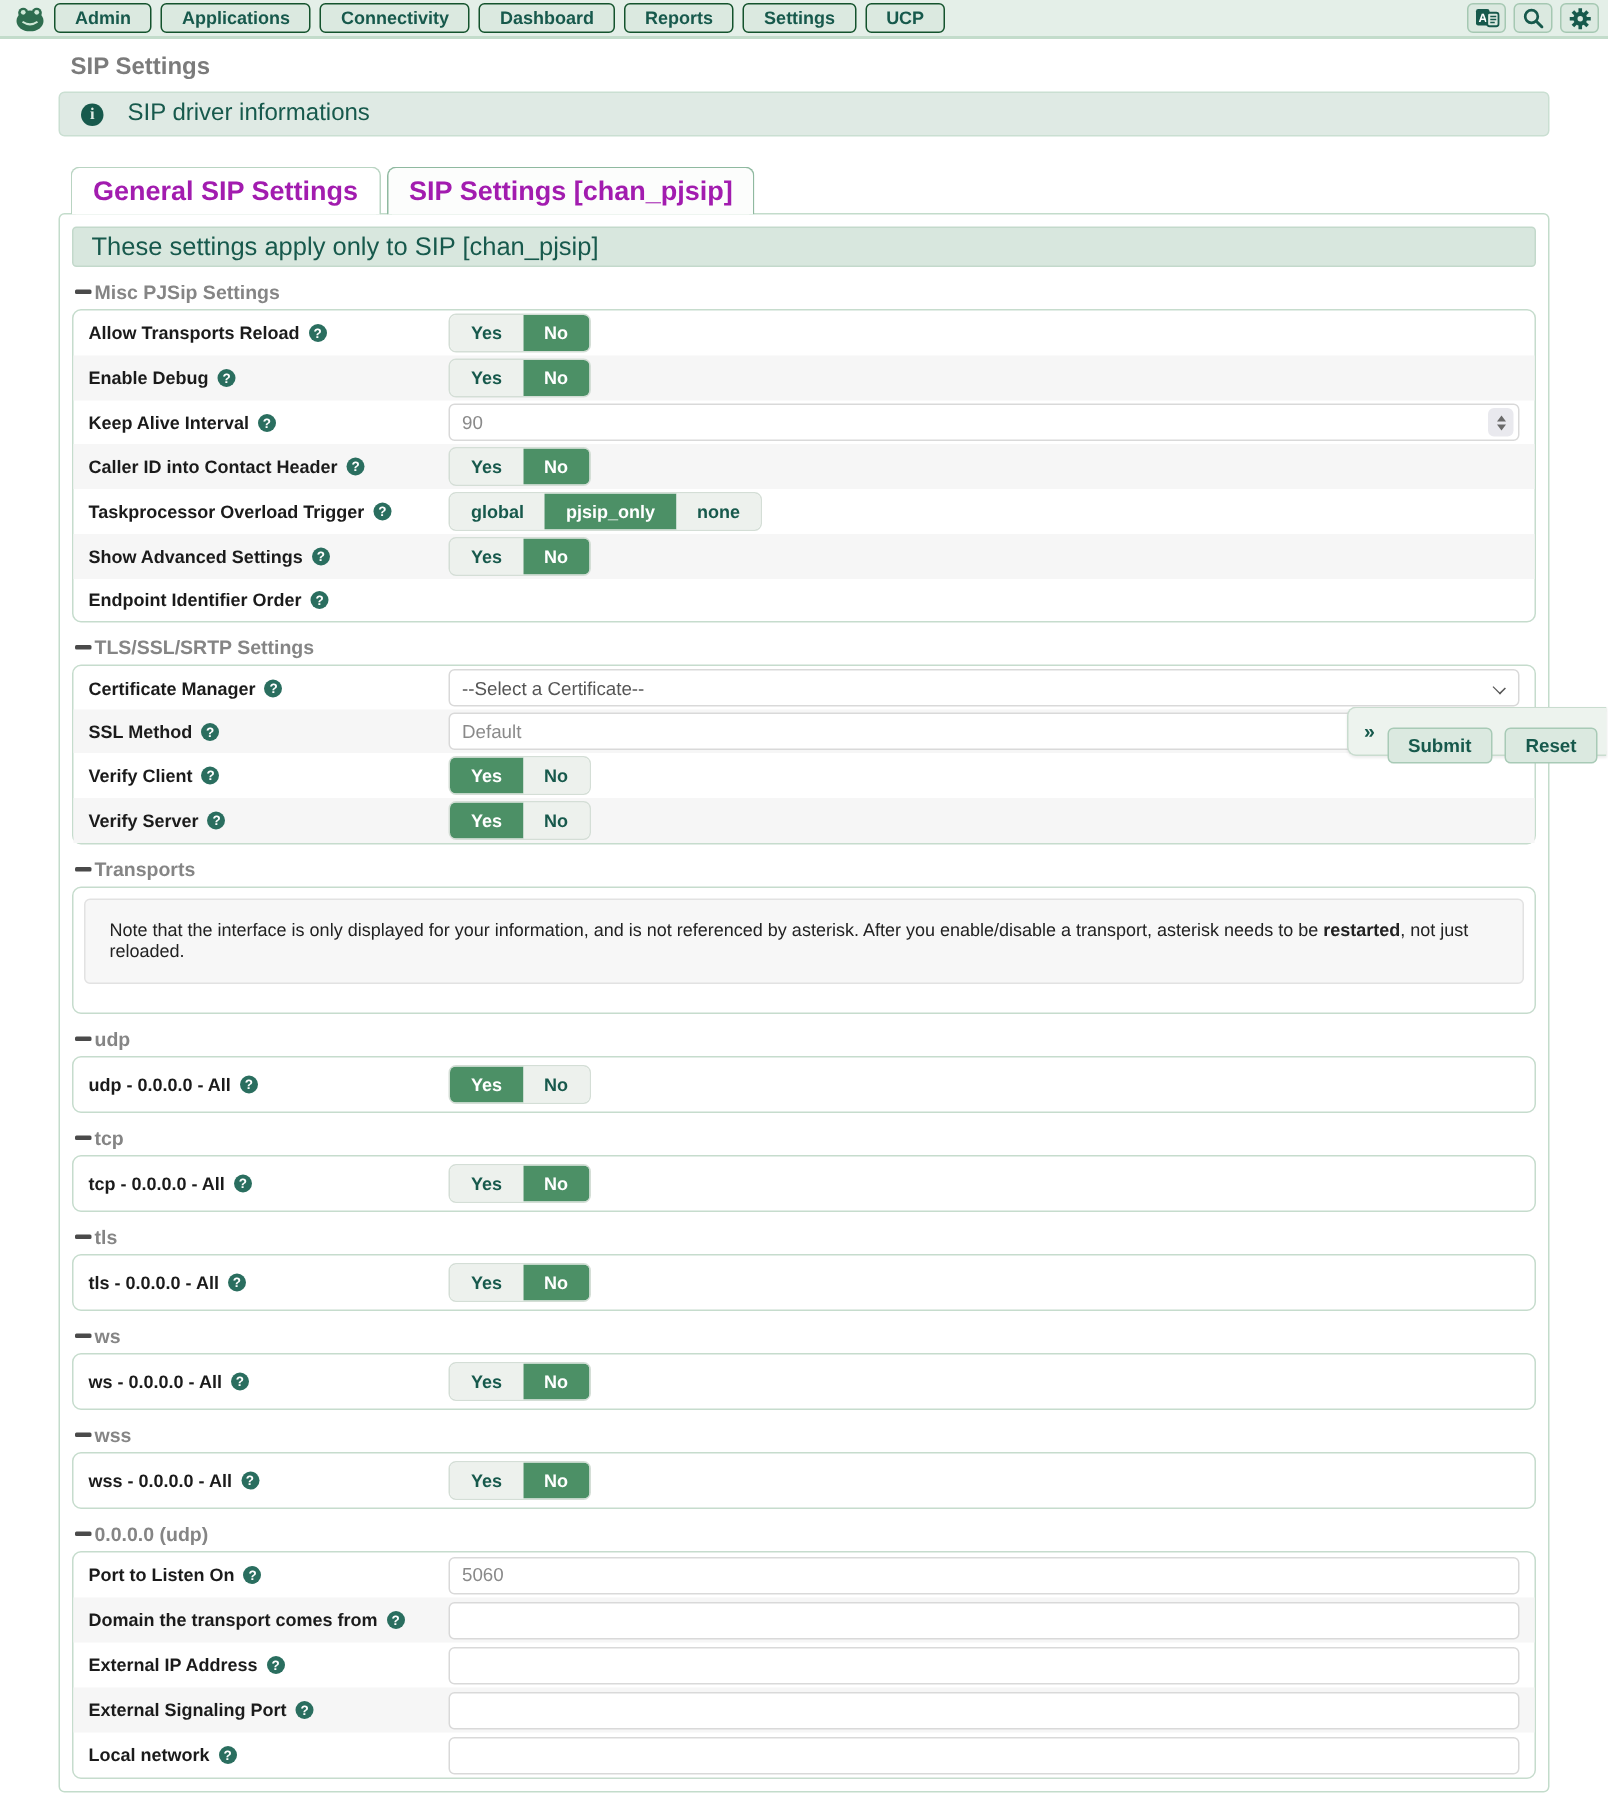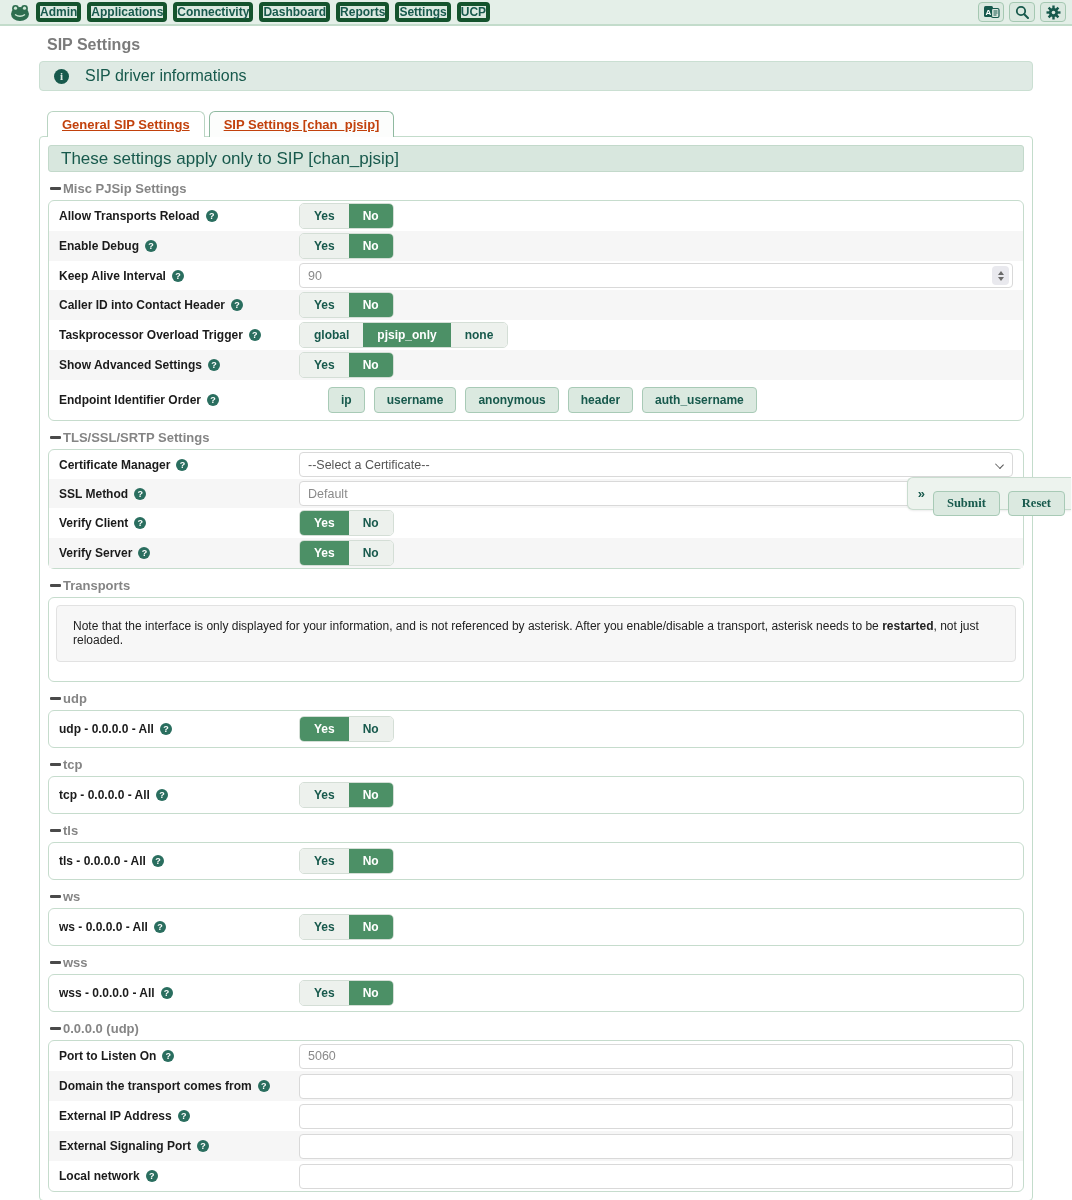--- a/index.html
+++ b/index.html
@@ -11,22 +11,22 @@
     min-height: 1200px;
   }
   
   .navbar {
     height: 26px; background: #e4efe8;
     border-bottom: 2px solid #c3dccb;
     display: flex; align-items: center; padding: 0 6px;
   }
   .nav-frog { margin: 0 6px 0 4px; display: flex; align-items: center; }
   .nav-btn {
-    height: 20px; padding: 0 0; margin-right: 6px;
-    background: #dbe9e0; border: 4px solid #14532d; border-radius: 4px;
+    height: 20px; padding: 0 13px; margin-right: 6px;
+    background: #dbe9e0; border: 1px solid #14532d; border-radius: 4px;
     color: #17594c; font-size: 12px; font-weight: bold;
     display: flex; align-items: center; cursor: pointer;
   }
   .nav-right { margin-left: auto; display: flex; gap: 5px; }
   .nav-icon-btn {
     width: 26px; height: 20px; background: #dbe9e0;
     border: 1px solid #a5c8b2; border-radius: 4px;
     display: flex; align-items: center; justify-content: center; cursor: pointer;
   }
   
@@ -38,23 +38,23 @@
   }
   .info-icon {
     width: 15px; height: 15px; border-radius: 50%; background: #17594c;
     color: #dfeae4; font-size: 11px; font-weight: bold; font-family: "Liberation Serif", serif;
     display: inline-flex; align-items: center; justify-content: center; margin-right: 16px;
   }
   .alert-info .alert-text { color: #17594c; font-size: 16px; }
   
   .tabs { display: flex; margin-left: 8px; position: relative; z-index: 2; }
   .tab {
-    padding: 5px 14px 4px; font-size: 13px; font-weight: bold; color: #c2410c;
+    padding: 5px 14px 4px; font-size: 18px; font-weight: bold; color: #a21caf;
     background: #ffffff; border: 1px solid #b9d4c2; border-bottom: none;
-    border-radius: 6px 6px 0 0; margin-right: 4px; cursor: pointer; position: relative; top: 1px; text-decoration: underline;
+    border-radius: 6px 6px 0 0; margin-right: 4px; cursor: pointer; position: relative; top: 1px;
   }
   .tab.active { background: #fcfdfc; border-color: #8fb9a0; padding-bottom: 5px; }
   .pane {
     border: 1px solid #c3dccb; border-radius: 4px; background: #fff;
     padding: 8px; position: relative; z-index: 1;
   }
   .pane-note {
     height: 27px; background: #d8e7de; border: 1px solid #c3d9cb; border-radius: 3px;
     display: flex; align-items: center; padding: 0 12px;
     color: #17594c; font-size: 17px; margin-bottom: 6px;
@@ -125,21 +125,21 @@
     position: absolute; top: 27px; right: -48px; z-index: 30;
     background: #edf3ee; border: 1px solid #c9dccf; border-right: none;
     border-radius: 6px 0 0 6px; height: 33px;
     display: flex; align-items: center; padding: 0 6px 0 10px; gap: 8px;
     box-shadow: 0 1px 2px rgba(0,0,0,0.08);
   }
   .chev2 { color: #17594c; font-size: 13px; font-weight: bold; cursor: pointer; }
   .abtn {
     background: #dbe9e0; border: 1px solid #a8cab6; border-radius: 4px;
     padding: 4px 13px; font-size: 12.5px; font-weight: bold; color: #17594c; cursor: pointer;
-    font-family: Liberation Serif, serif;
+    font-family: Liberation Sans, sans-serif;
     margin-top: 19px;
   }
   
   .note-box-outer { padding: 7px; }
   .note-box {
     background: #f7f7f7; border: 1px solid #e2e2e2; border-radius: 4px;
     padding: 13px 16px 14px; font-size: 12px; color: #222; margin-bottom: 12px;
   }
 </style>
 </head>
@@ -288,29 +288,20 @@
           <span class="seg">Yes</span>
               <span class="seg on">No</span>
         </div>
           </div>
       </div>
       <div class="srow">
         <div class="lbl">
             <span>Endpoint Identifier Order</span>
             <span class="q">?</span>
           </div>
-        <div class="ctl">
-            <div class="chip-row">
-          <span class="chip">ip</span>
-          <span class="chip">username</span>
-          <span class="chip">anonymous</span>
-          <span class="chip">header</span>
-          <span class="chip">auth_username</span>
-        </div>
-          </div>
       </div>
     </div>
 
     <div class="sec-h">
       <span class="dash"></span>
       <span>TLS/SSL/SRTP Settings</span>
     </div>
     <div class="sec-box tls-box">
       <div class="srow">
         <div class="lbl">

